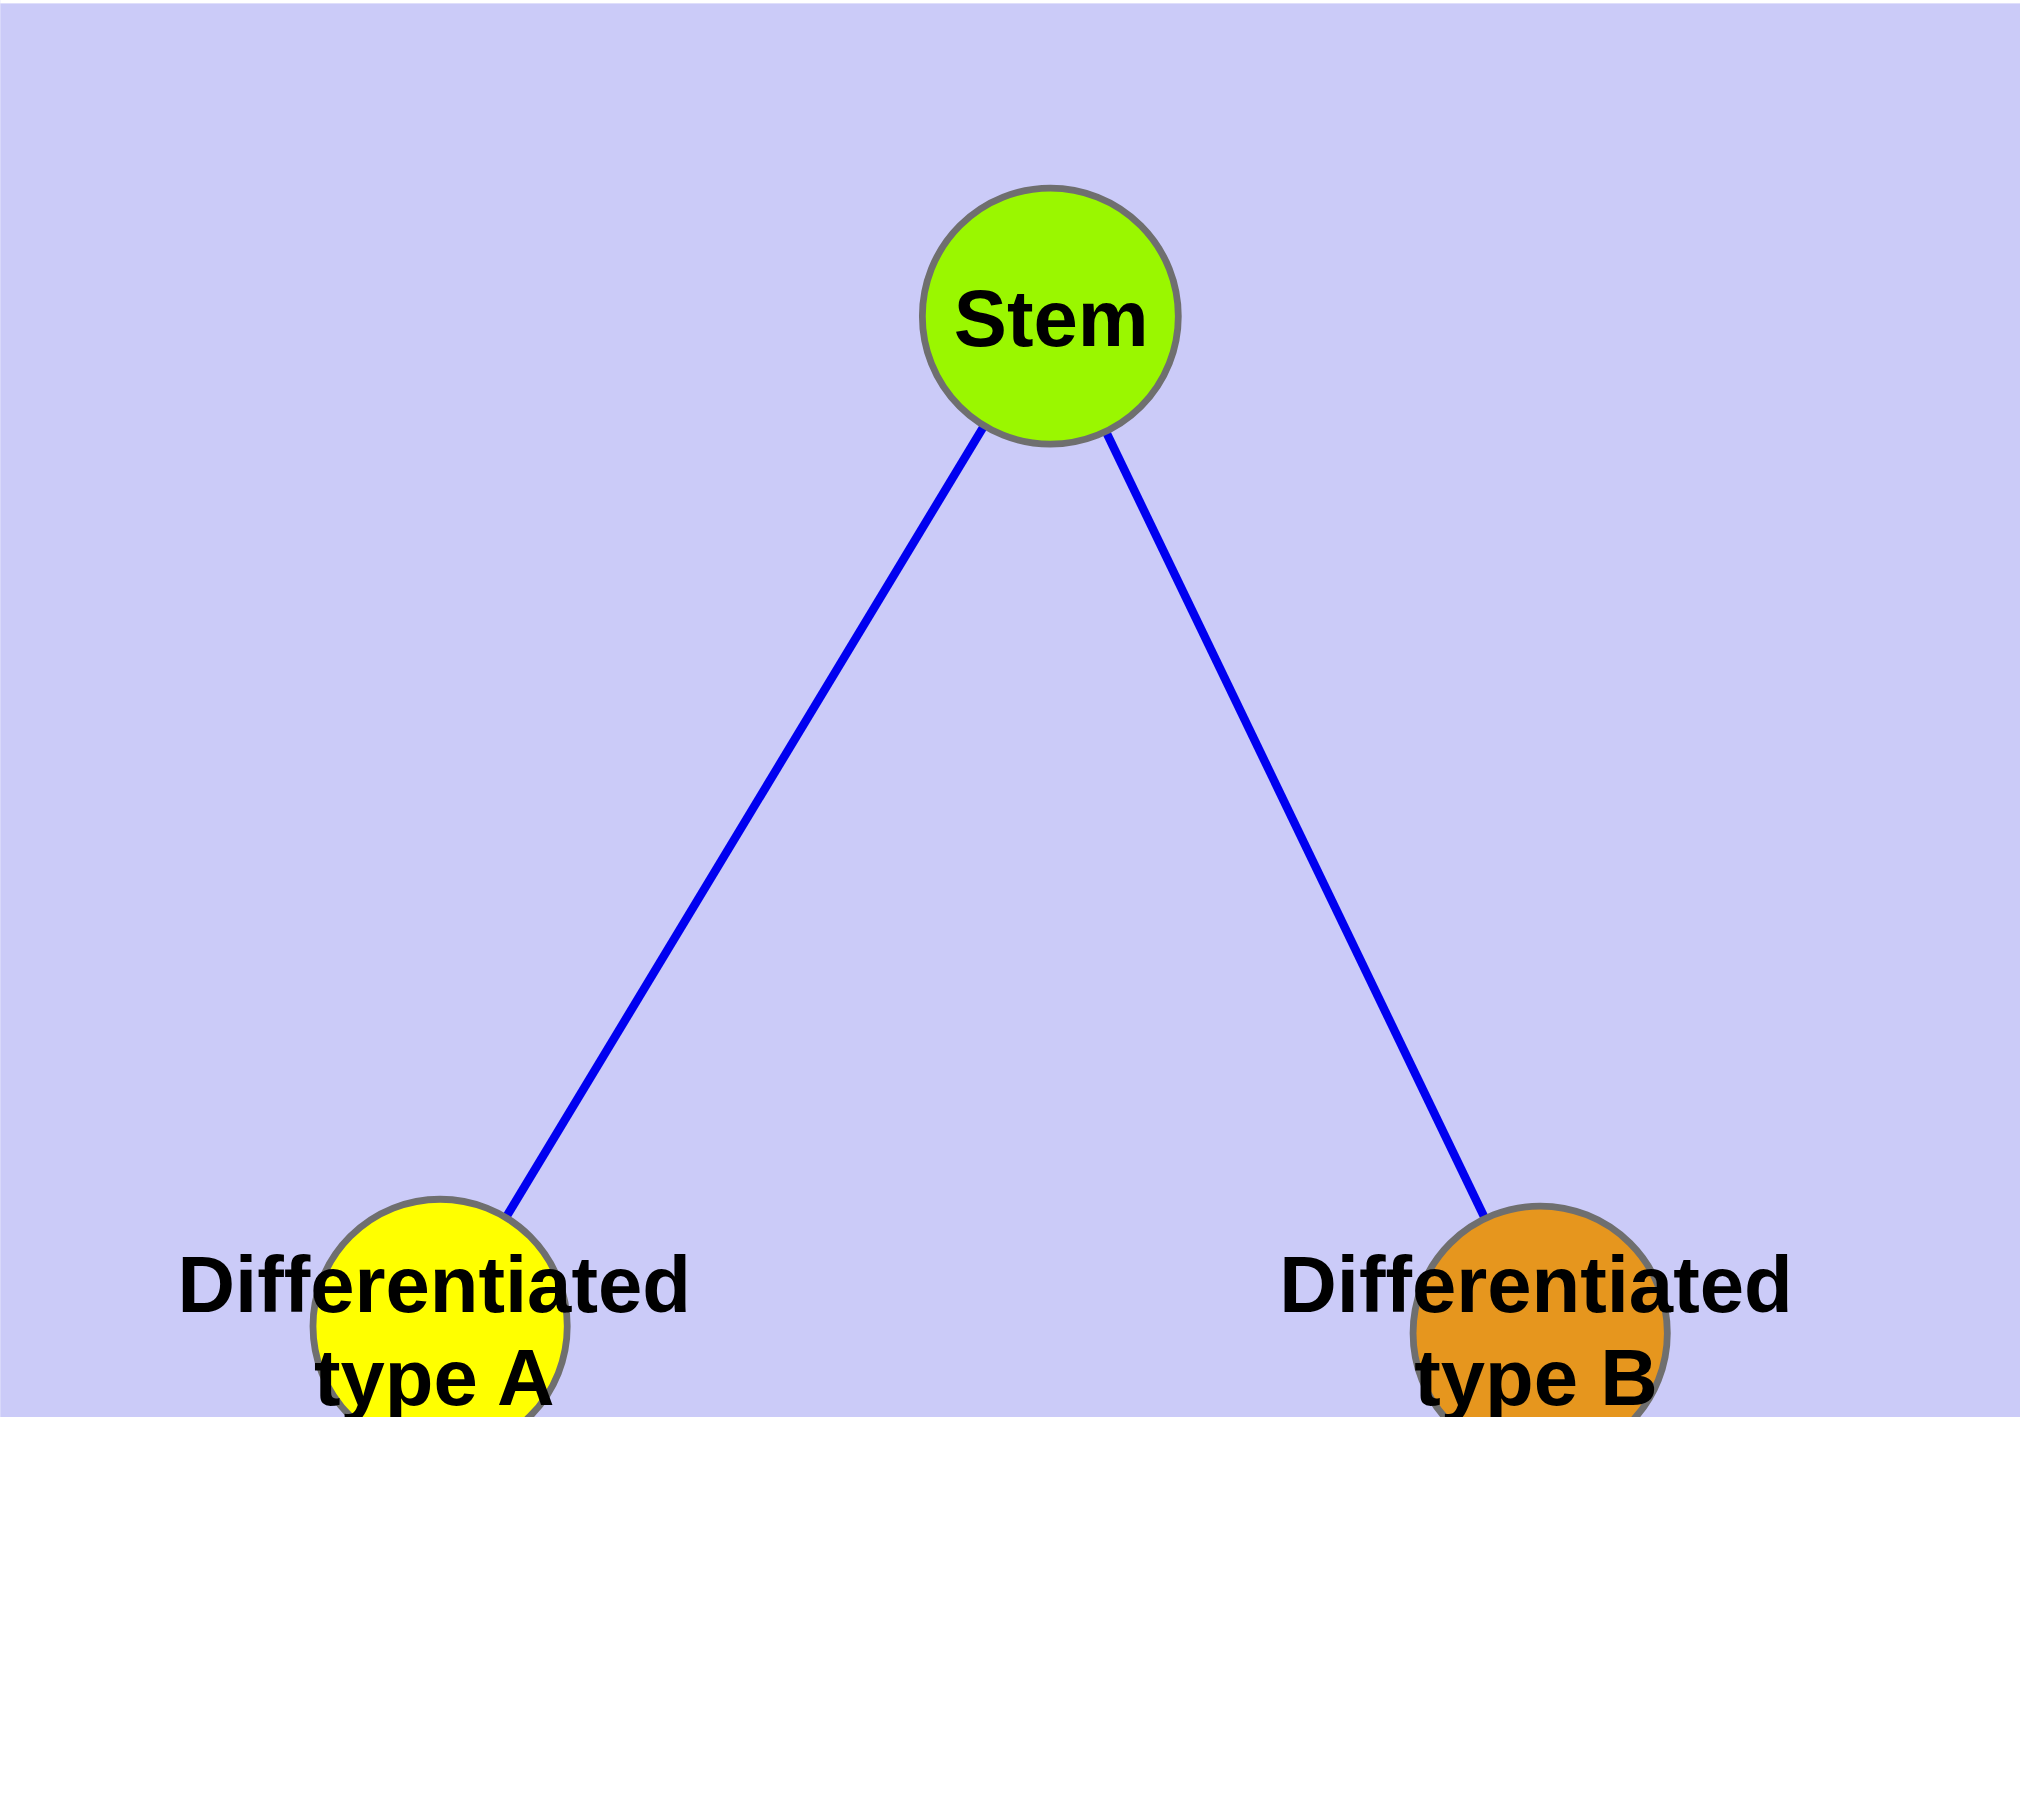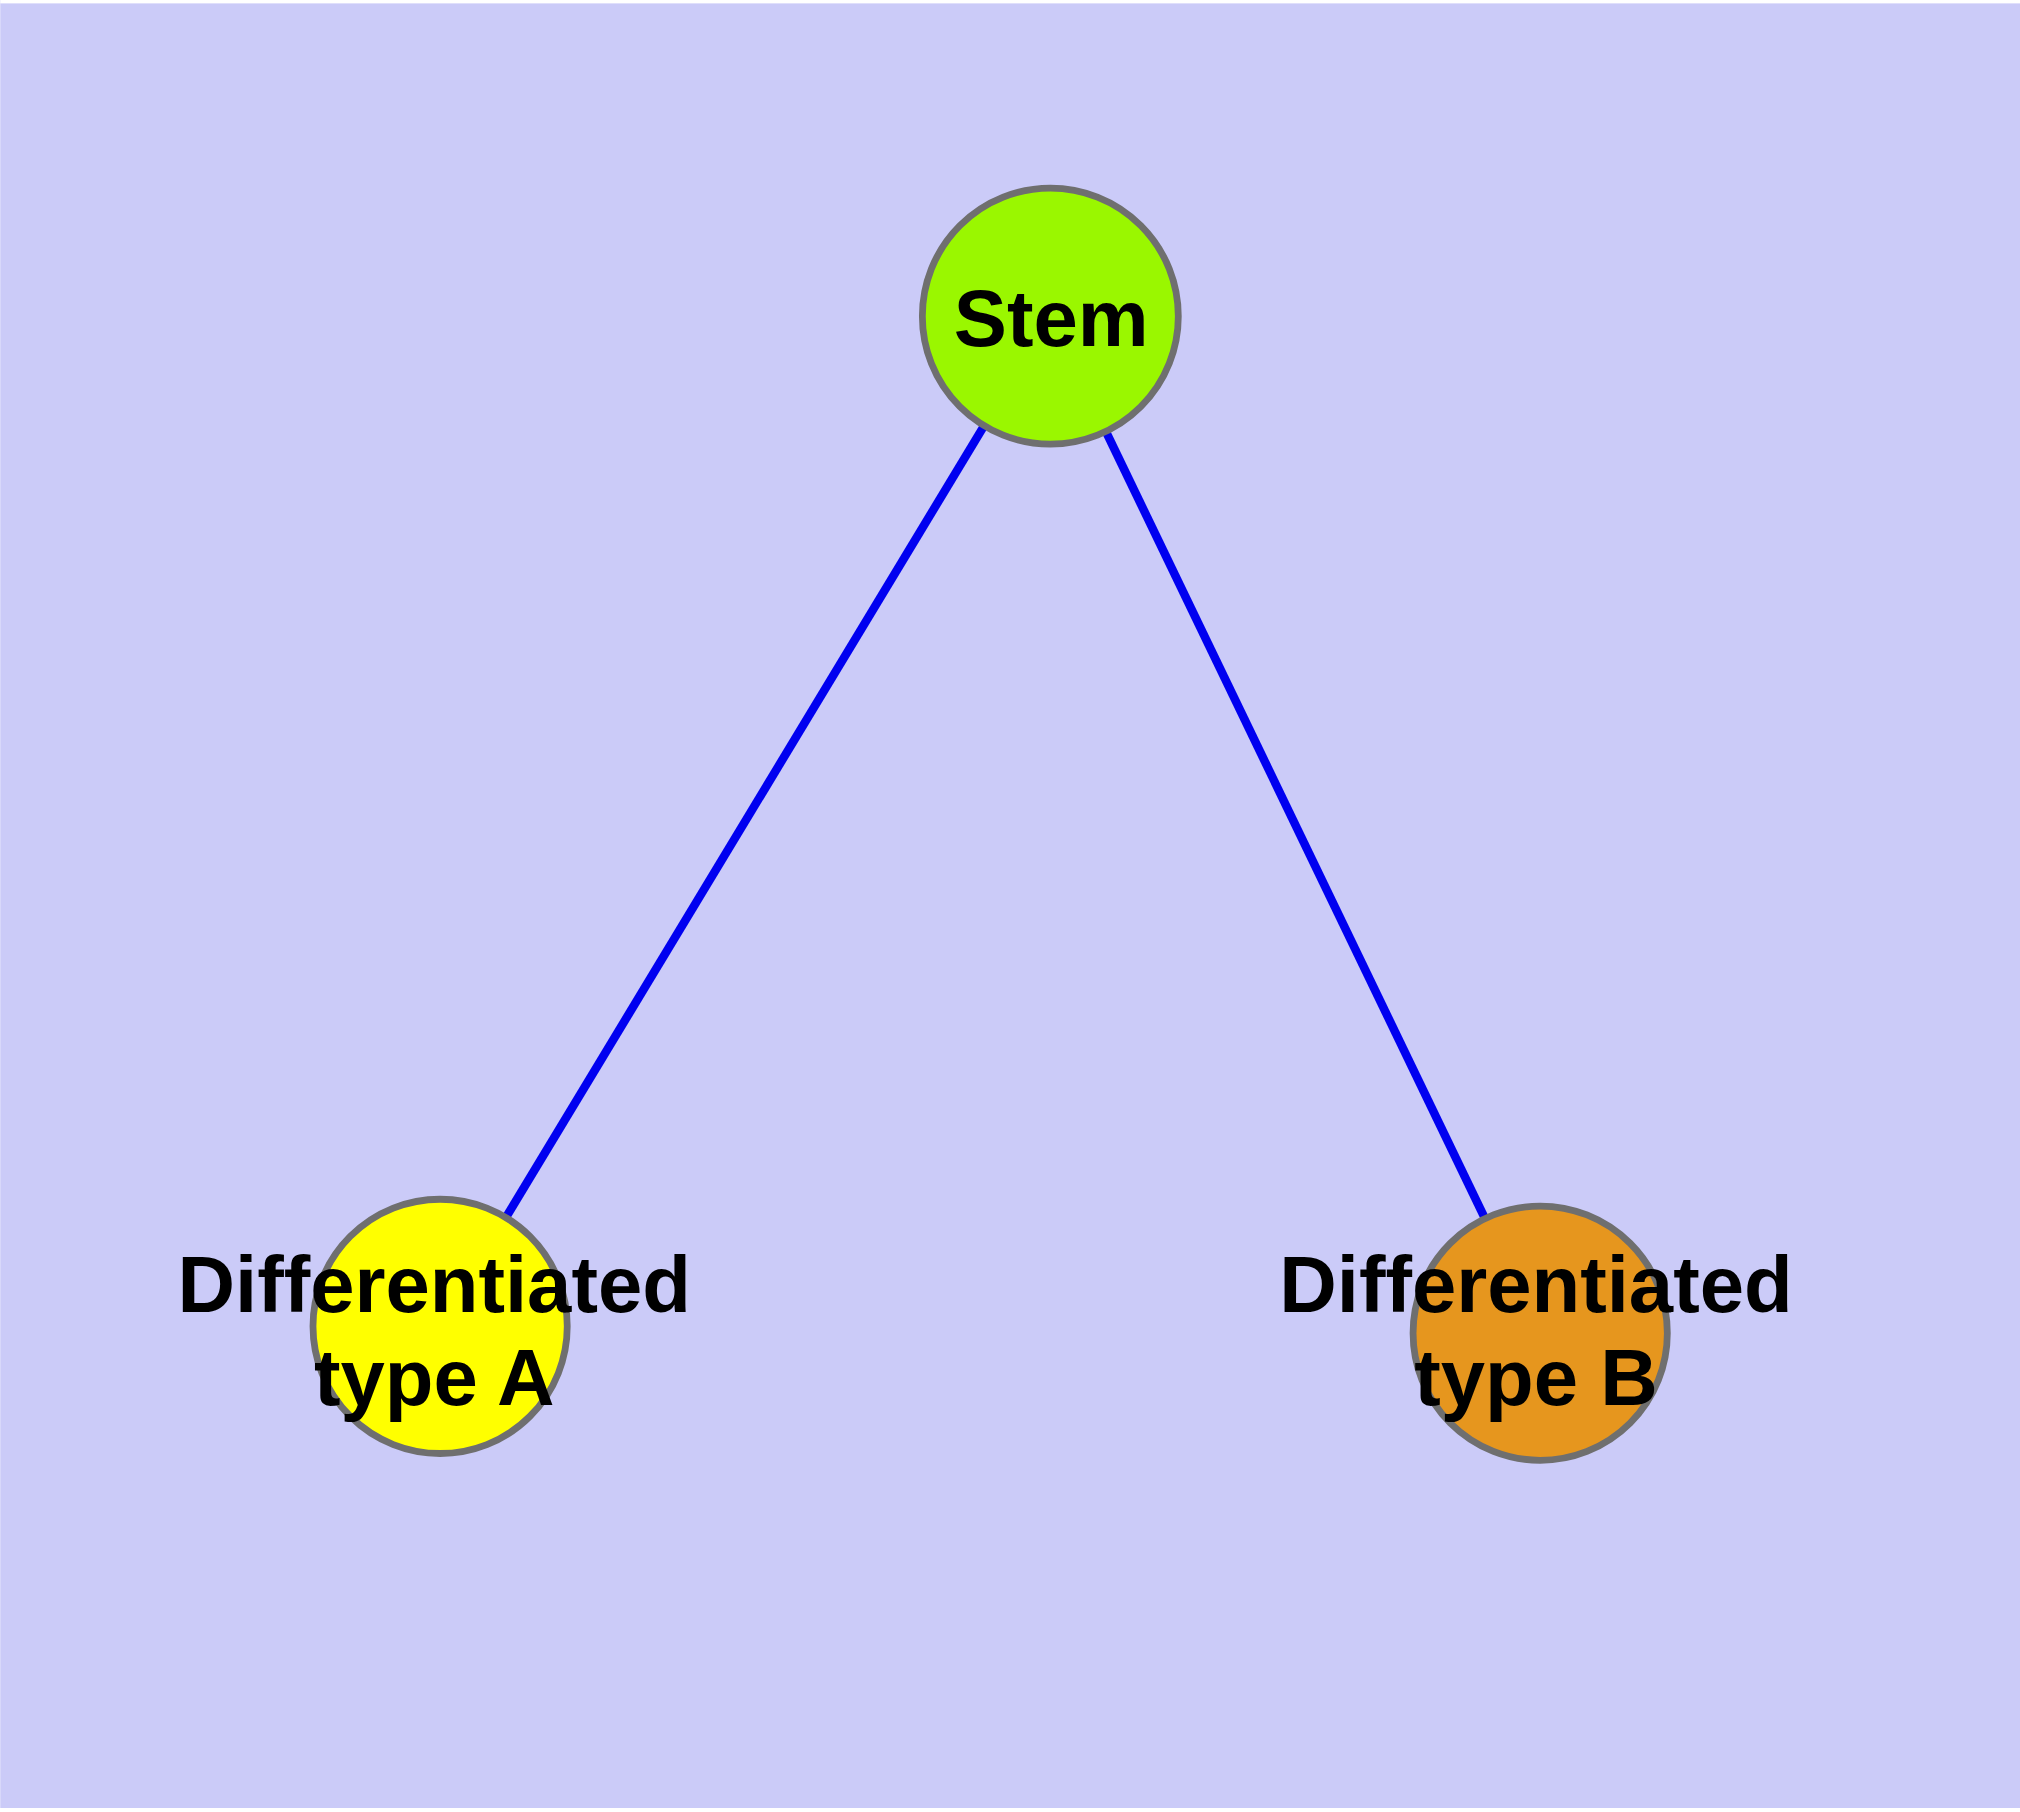--- a/index.html
+++ b/index.html
@@ -3,21 +3,21 @@
 <meta charset="utf-8">
 <style>
   html, body {
     margin: 0;
     padding: 0;
     background: #ffffff;
   }
   .stage {
     position: relative;
     width: 2021px;
-    height: 1808px;
+    height: 1417px;
     overflow: hidden;
   }
   svg.graph {
     display: block;
     width: 2021px;
     height: 1812px;
   }
   text.node-label {
     font-family: "Liberation Sans", "DejaVu Sans", sans-serif;
     font-weight: bold;

